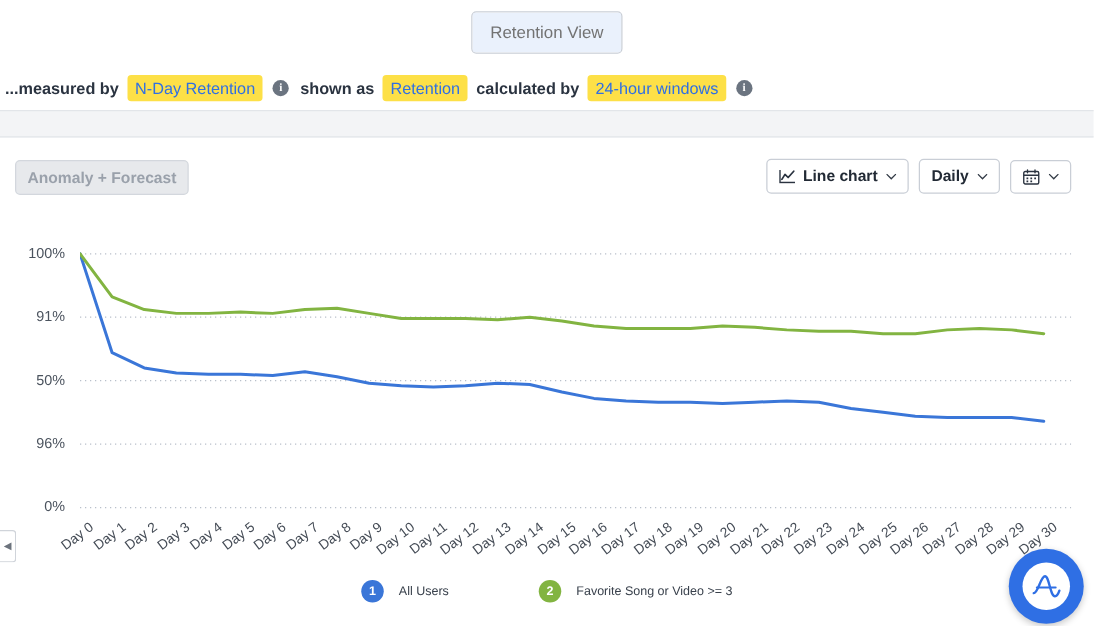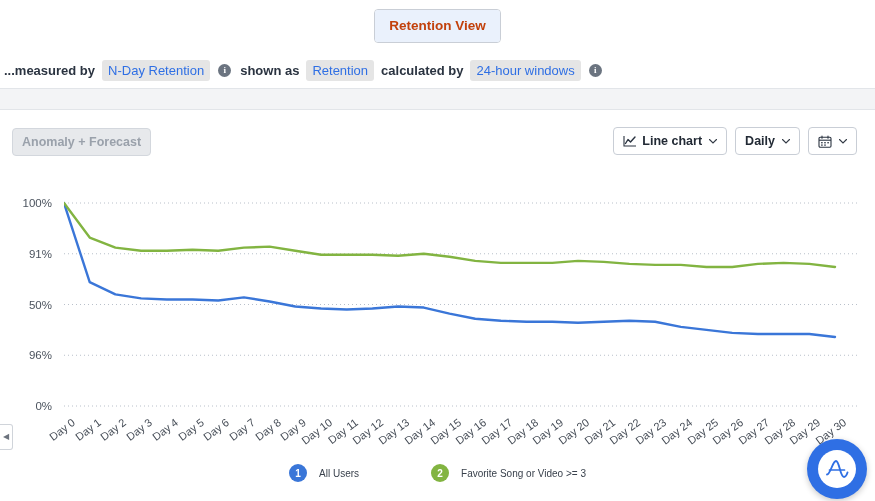--- a/index.html
+++ b/index.html
@@ -24,32 +24,32 @@
   }
   .seg-btn{
     font-size:13.5px;line-height:1;
     padding:9px 14px 10px 14px;
     background:#ffffff;color:#3c4450;
     border:none;cursor:pointer;
     font-family:"Liberation Sans", sans-serif;
     white-space:nowrap;
   }
   .seg-btn + .seg-btn{border-left:1px solid #c9ced6;}
-  .seg-btn.active{background:#eaf1fc;color:#c2410c;font-weight:bold;}
+  .seg-btn.active{background:#eaf1fc;color:#737373;}
 
   
   .measure-row{
     position:absolute;left:0;top:52px;width:875px;height:36px;
     display:flex;align-items:center;justify-content:flex-start;
     font-size:13px;
     background:#ffffff;
   }
   .m-static{color:#2a3340;font-weight:bold;margin:0 4px;}
   .chip{
-    color:#2f6fe4;background:#e5e5e5;border-radius:3px;
+    color:#2f6fe4;background:#fde047;border-radius:3px;
     padding:3px 6px;margin:16px 3px;cursor:pointer;white-space:nowrap;
   }
   .info-i{
     display:inline-flex;align-items:center;justify-content:center;
     width:13px;height:13px;border-radius:50%;
     background:#6b7480;color:#fff;font-size:9px;font-weight:bold;
     margin:0 5px 0 5px;cursor:pointer;
     font-family:"Liberation Serif", serif;
   }
 
@@ -70,21 +70,21 @@
     font-size:12.5px;font-weight:bold;color:#222a35;
     padding:6px 9px;cursor:pointer;
     font-family:"Liberation Sans", sans-serif;
     white-space:nowrap;
   }
   .btn.ghost{
     background:#e7e9ec;border-color:#d3d7dd;color:#9aa1ab;font-weight:bold;
     cursor:default;
   }
   .anomaly{position:absolute;left:12px;top:128px;}
-  .right-btns{position:absolute;right:18px;top:127px;display:flex;gap:8px;}
+  .right-btns{position:absolute;right:18px;top:127px;display:flex;gap:8px;align-items:center;}
   .caret{font-size:9px;color:#444c57;margin-left:2px;}
   .ico{display:inline-block;line-height:0;}
 
   
   .chart-wrap{position:absolute;left:0;top:168px;width:875px;height:300px;}
   .yaxis{position:absolute;left:0;top:0;width:58px;height:300px;}
   .ylab{
     position:absolute;right:6px;font-size:11.5px;color:#4b535e;
     transform:translateY(-50%);white-space:nowrap;
   }

